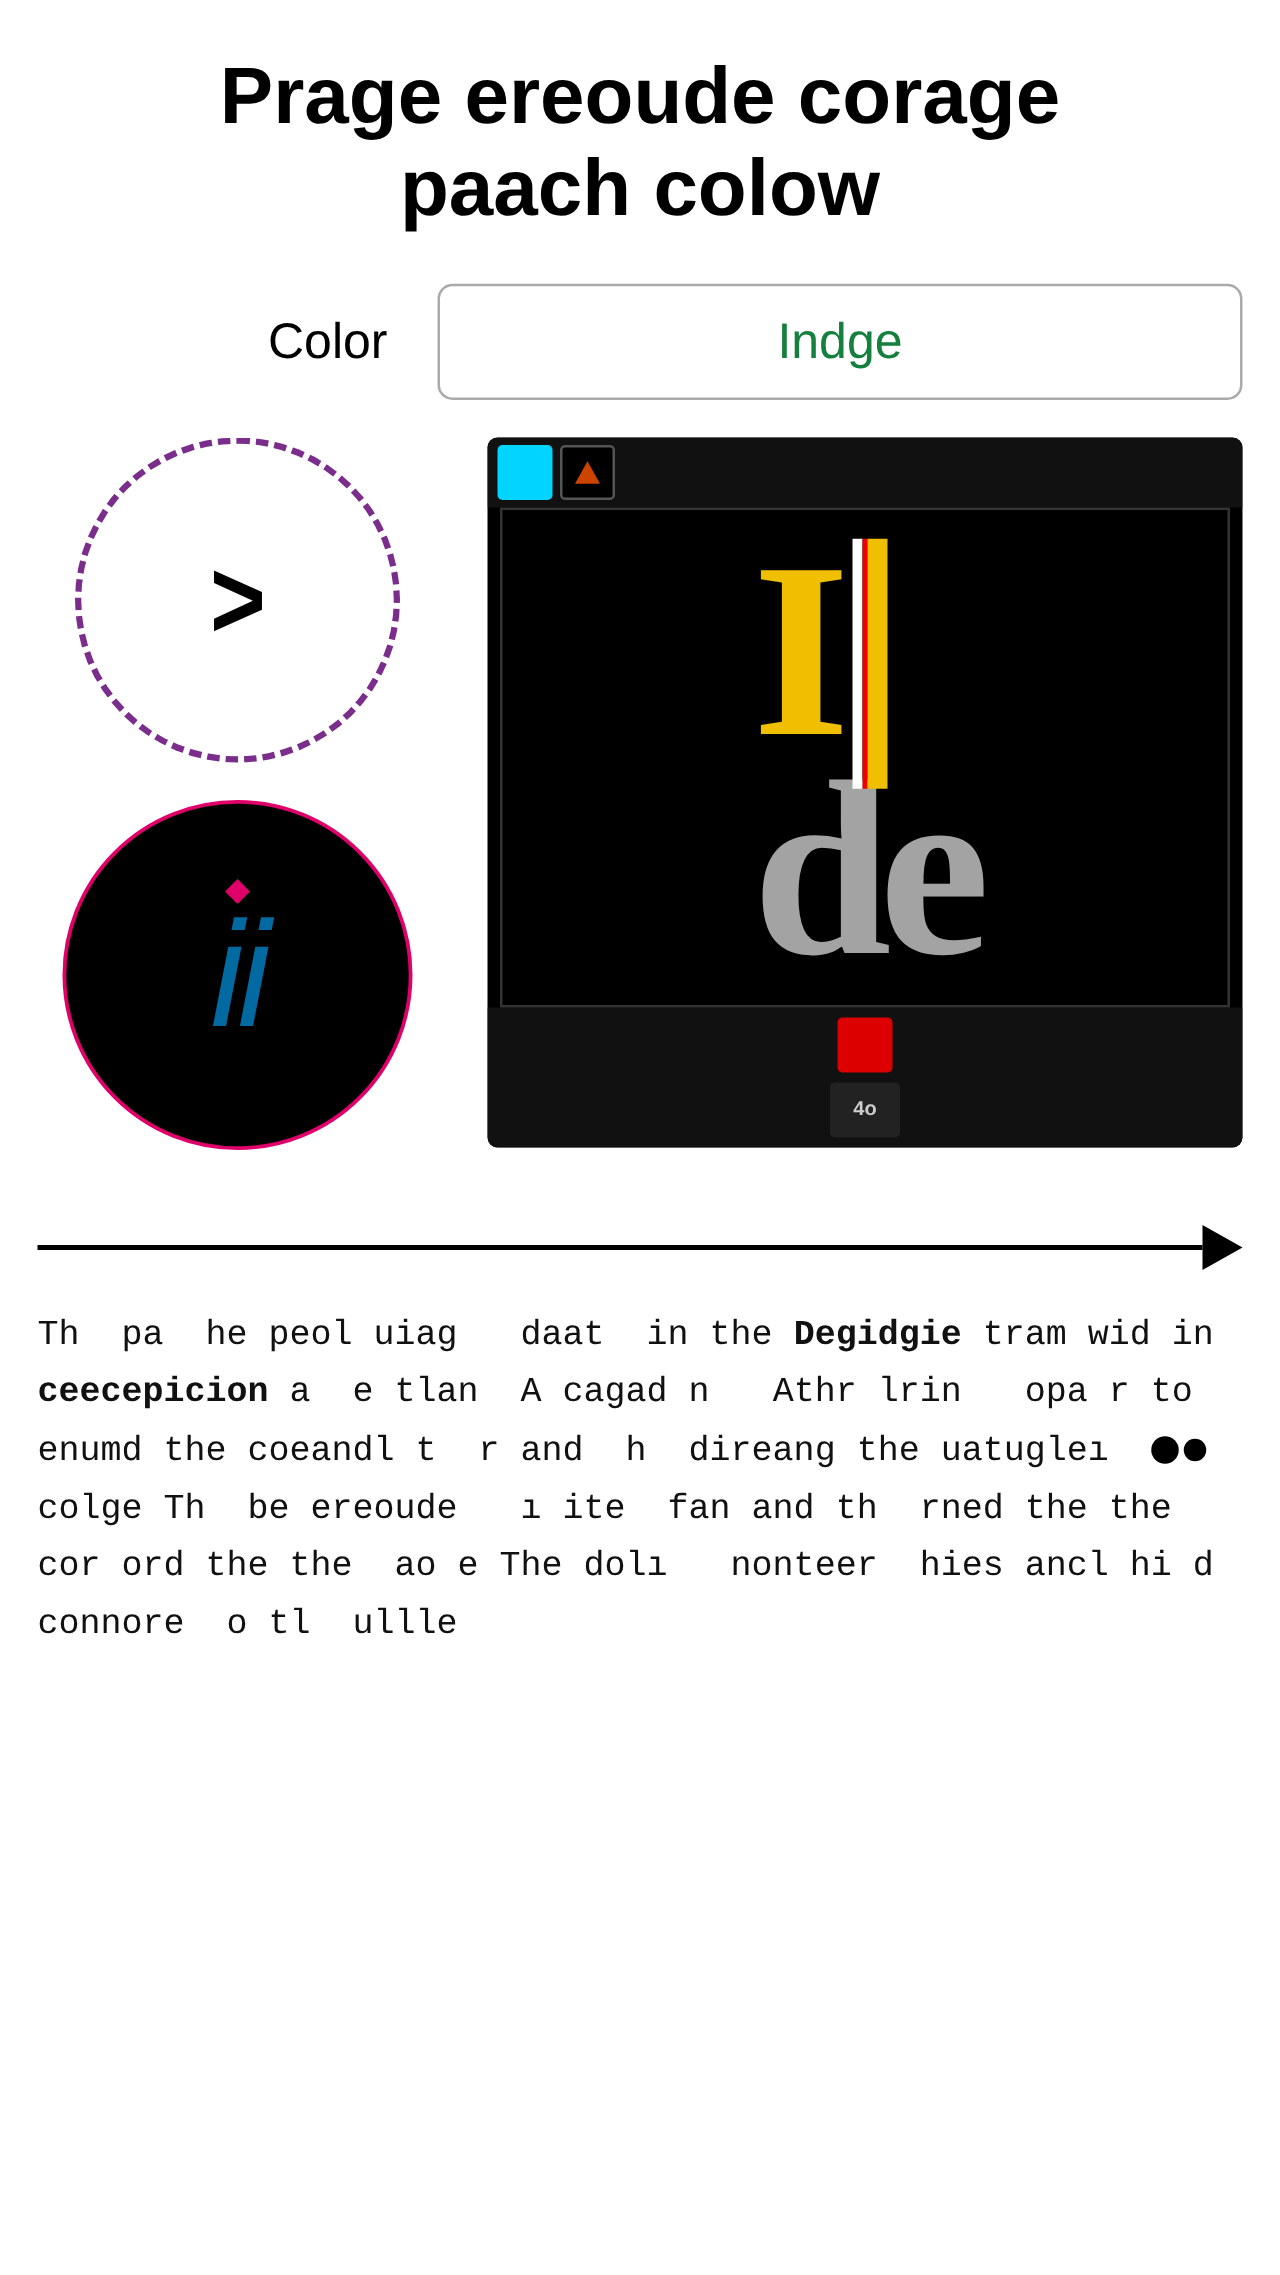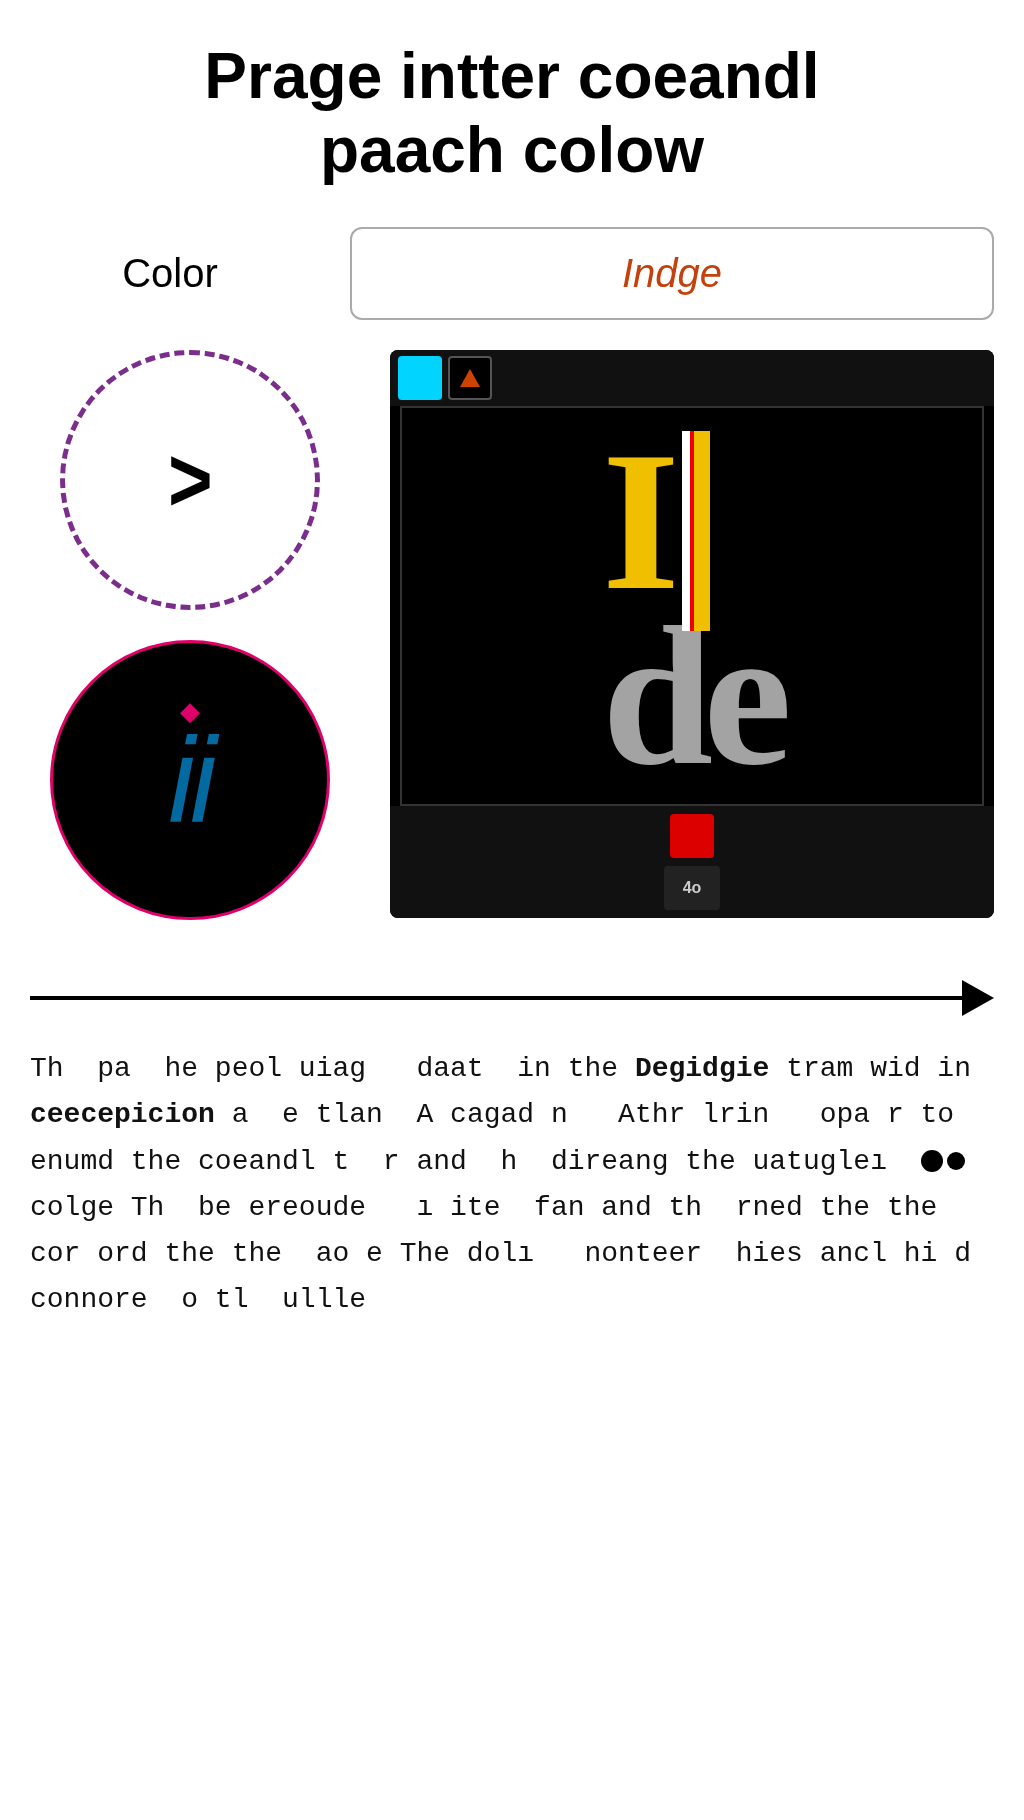--- a/index.html
+++ b/index.html
@@ -41,32 +41,31 @@
       align-items: center;
       width: 100%;
       margin-bottom: 30px;
       gap: 40px;
     }
     .color-label {
       font-size: 40px;
       font-weight: 400;
       color: #000;
       width: 280px;
-      text-align: center;
+      text-align: right;
     }
     .indge-box {
       flex: 1;
       border: 2px solid #aaa;
       border-radius: 12px;
       padding: 22px 40px;
       font-size: 40px;
       text-align: center;
-      color: #c2410c;
+      color: #15803d;
       background: #fff;
-      font-style: italic;
     }
 
     
     .icons-row {
       display: flex;
       align-items: flex-start;
       width: 100%;
       gap: 40px;
       margin-bottom: 50px;
     }
@@ -312,21 +311,21 @@
       background: #000;
     }
   </style>
 </head>
 <body>
 
 <div class="page-container">
 
   <div class="title-section">
     <div class="main-title">
-      <span>Prage intter coeandl</span><br>
+      <span>Prage ereoude corage</span><br>
       <span>paach colow</span>
     </div>
   </div>
 
   <div class="row-label-box">
     <div class="color-label">Color</div>
     <div class="indge-box">Indge</div>
   </div>
 
   <div class="icons-row">

